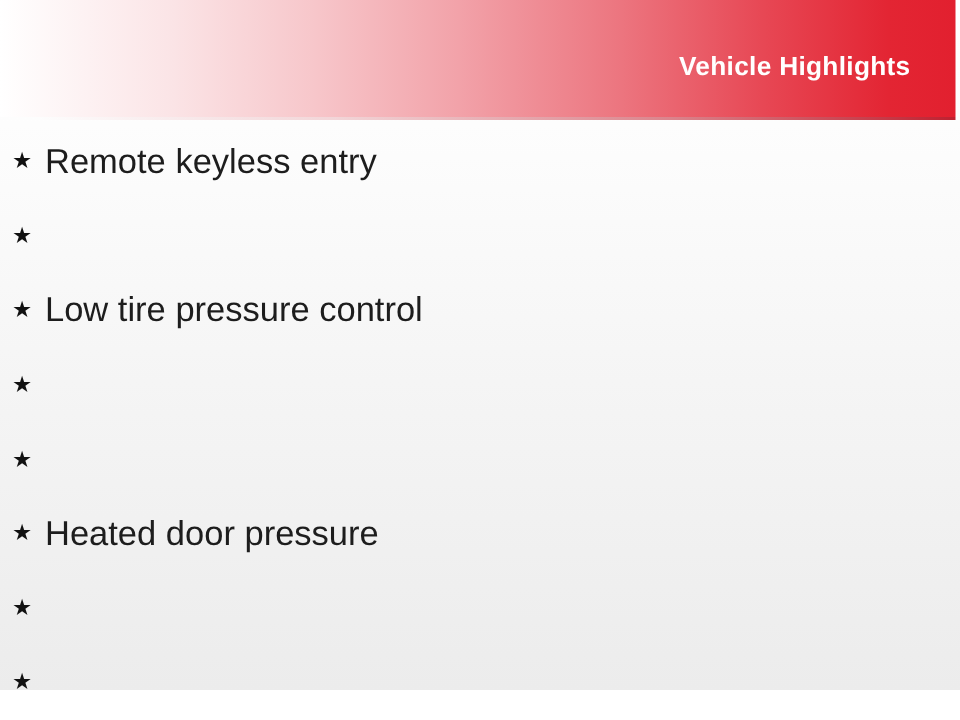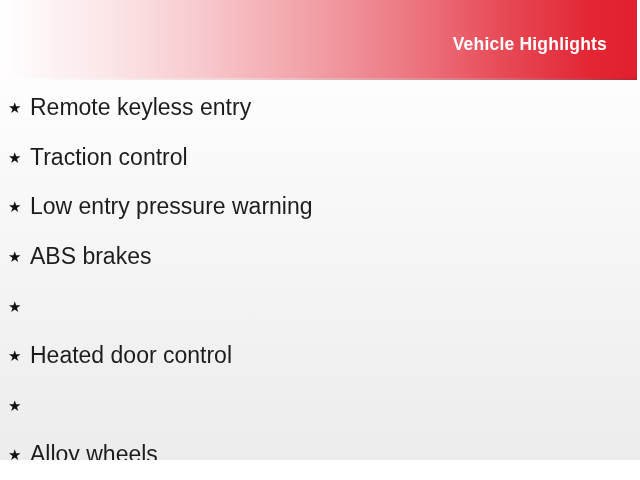--- a/index.html
+++ b/index.html
@@ -90,39 +90,36 @@
   </header>
   <div class="banner-edge"></div>
 
   <ul class="features">
     <li class="feature">
       <span class="star">★</span>
       <span class="label">Remote keyless entry</span>
     </li>
     <li class="feature">
       <span class="star">★</span>
-      <span class="label">Traction control</span>
     </li>
     <li class="feature">
       <span class="star">★</span>
-      <span class="label">Low entry pressure warning</span>
-    </li>
-    <li class="feature">
-      <span class="star">★</span>
-      <span class="label">ABS brakes</span>
+      <span class="label">Low tire pressure control</span>
     </li>
     <li class="feature">
       <span class="star">★</span>
     </li>
     <li class="feature">
       <span class="star">★</span>
-      <span class="label">Heated door control</span>
+    </li>
+    <li class="feature">
+      <span class="star">★</span>
+      <span class="label">Heated door pressure</span>
     </li>
     <li class="feature">
       <span class="star">★</span>
     </li>
     <li class="feature">
       <span class="star">★</span>
-      <span class="label">Alloy wheels</span>
     </li>
   </ul>
 
 </div>
 
 </body></html>

